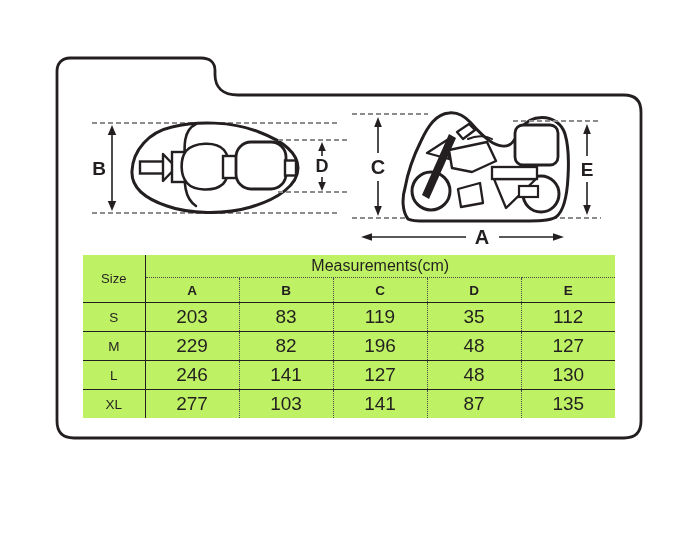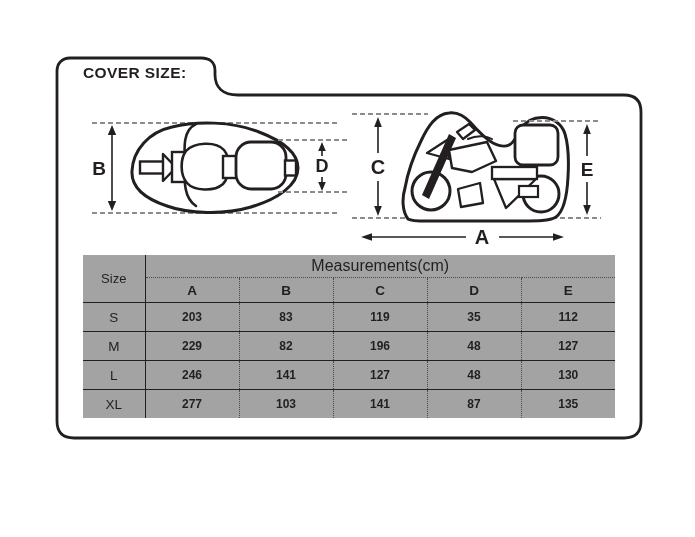--- a/index.html
+++ b/index.html
@@ -12,34 +12,34 @@
     position:absolute;left:83px;top:64px;font-size:15.5px;font-weight:700;
     letter-spacing:.4px;color:#231f20;
   }
   .dim-label{
     position:absolute;transform:translate(-50%,-50%);font-weight:700;color:#231f20;
     font-size:19px;line-height:1;background:transparent;
   }
   
   .size-table{
     position:absolute;left:83px;top:255px;width:531px;height:159px;
-    border-collapse:collapse;table-layout:fixed;background:#a3a3a3;
+    border-collapse:collapse;table-layout:fixed;background:#bef264;
     font-size:13.5px;color:#231f20;
   }
   .size-table td{
     text-align:center;vertical-align:middle;padding:0;
   }
   .col-size{width:62px;}
   .col-meas{width:94px;}
   .size-cell{border-right:1.5px solid #231f20;font-size:13px;}
   .meas-cell{font-size:16px;height:22px;border-bottom:1.5px dotted #4a4a4a;}
   .colhead-row td{height:24px;font-weight:700;font-size:13.5px;}
   .dot-r{border-right:1.5px dotted #4a4a4a;}
   .data-row td{height:28px;border-top:1.7px solid #231f20;}
-  .data-row .num{font-weight:700;font-size:12px;}
+  .data-row .num{font-weight:400;font-size:19px;}
   .data-row .sz{font-size:13.5px;}
 </style>
 </head>
 <body>
 
 <div class="screen">
 
   <svg class="svg-layer" viewBox="0 0 695 537">
 
     <path d="M 70,58 L 201,58 C 210,58 215,62.5 215,70.5 L 215,74.5 C 215,87 222.5,95 238,95
@@ -119,21 +119,20 @@
     </g>
 
     <g stroke="#231f20" fill="#231f20">
       <line x1="370" y1="237" x2="466" y2="237" stroke-width="1.6"></line>
       <line x1="499" y1="237" x2="555" y2="237" stroke-width="1.6"></line>
       <polygon points="372,233.2 372,240.8 361,237" stroke="none"></polygon>
       <polygon points="553,233.2 553,240.8 564,237" stroke="none"></polygon>
     </g>
   </svg>
 
-  <div class="title">COVER SIZE:</div>
 
   <div class="dim-label" style="left:99px;top:168px;">B</div>
   <div class="dim-label" style="left:322px;top:166px;font-size:18px;">D</div>
   <div class="dim-label" style="left:378px;top:167px;font-size:20px;">C</div>
   <div class="dim-label" style="left:587px;top:169px;">E</div>
   <div class="dim-label" style="left:482px;top:237px;font-size:20px;">A</div>
 
   <table class="size-table outer">
     <colgroup>
       <col class="col-size">

